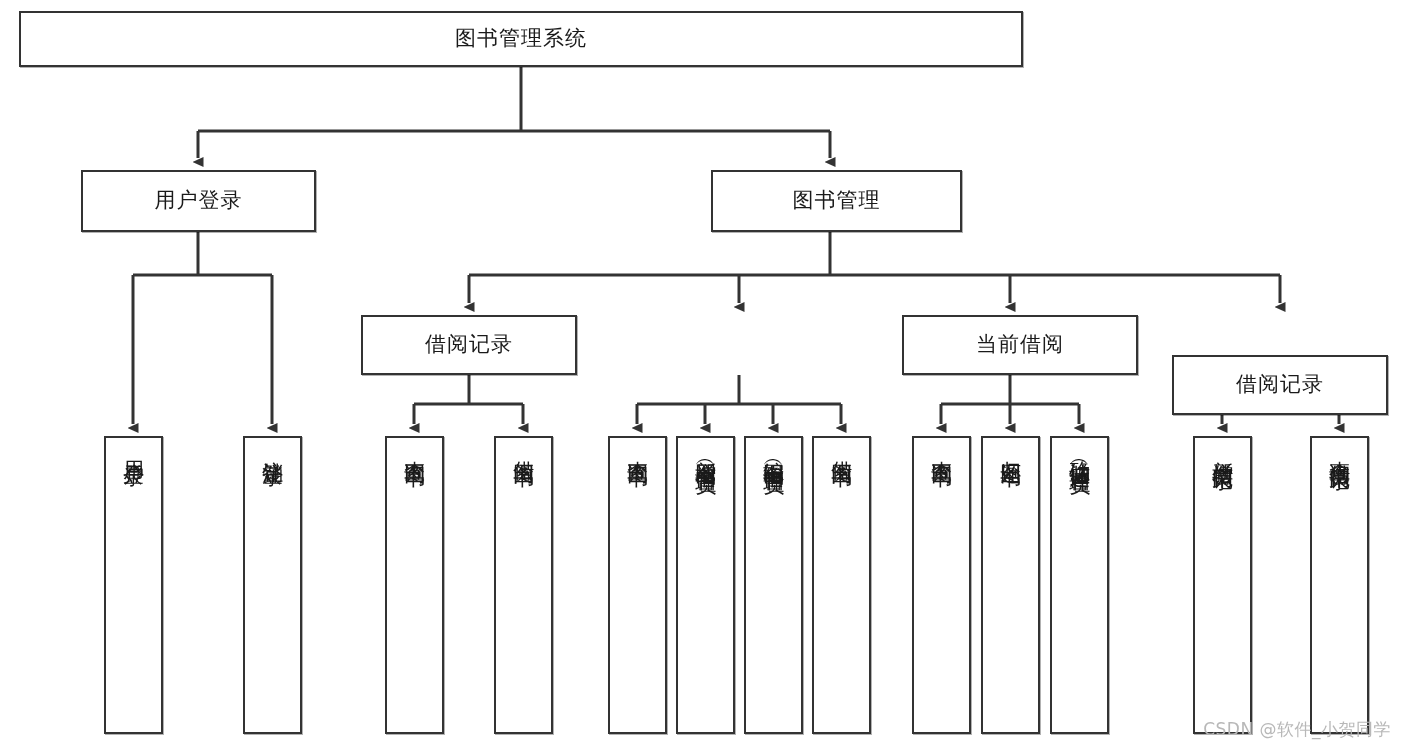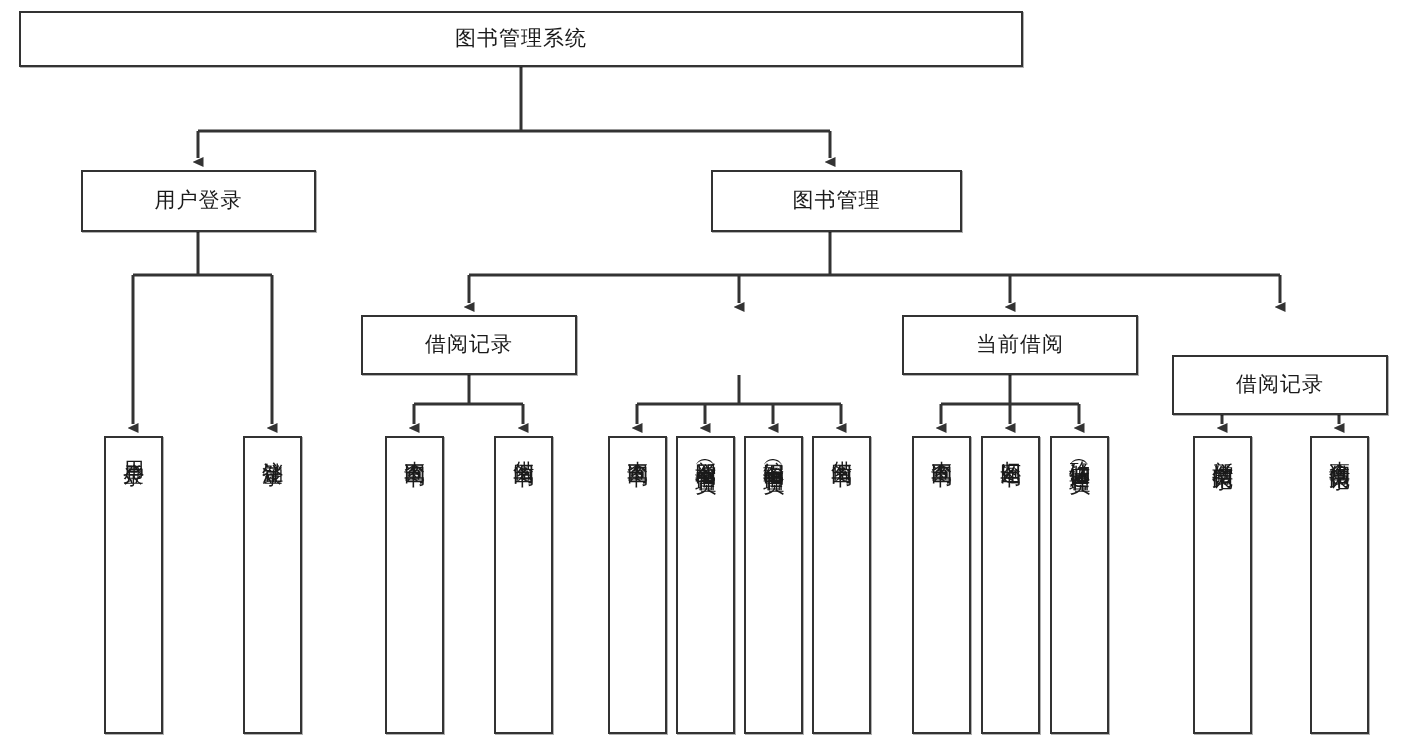--- a/index.html
+++ b/index.html
@@ -181,14 +181,15 @@
     <span class="vtext">确认归还（管理员）</span>
   </div>
 
   <div class="node vert" style="left:1193px; top:436px; width:59px; height:298px;">
     <span class="vtext">新增借阅记录</span>
   </div>
   <div class="node vert" style="left:1310px; top:436px; width:59px; height:298px;">
     <span class="vtext">查询借阅记录</span>
   </div>
 
+  <div class="watermark">CSDN @软件_小贺同学</div>
 
 </div>
 
 </body></html>

